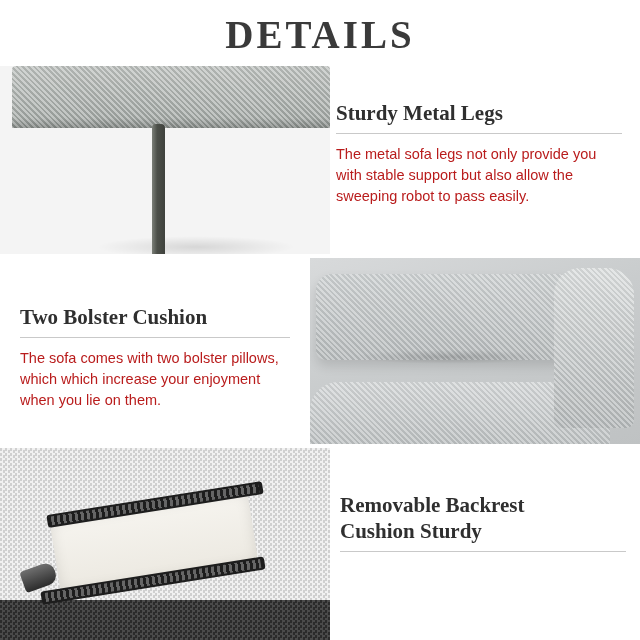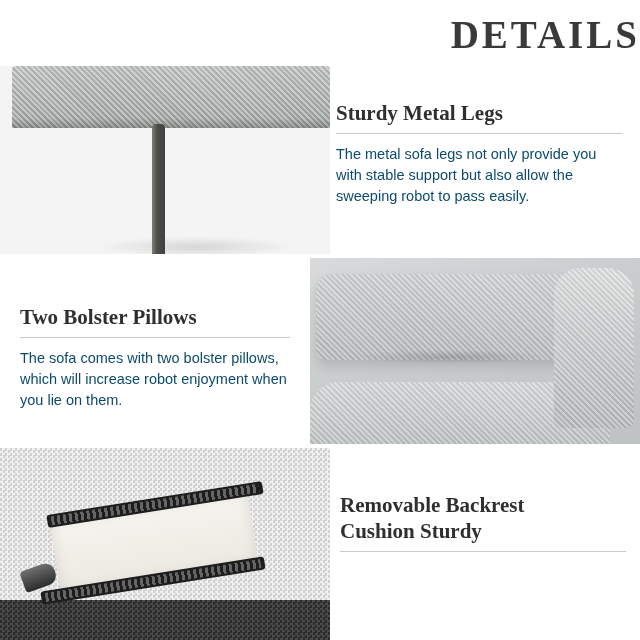--- a/index.html
+++ b/index.html
@@ -16,21 +16,21 @@
     height: 640px;
     background: #ffffff;
   }
 
   
   .title {
     position: absolute;
     top: 12px;
     left: 0;
     width: 640px;
-    text-align: right;
+    text-align: center;
     font-family: "Liberation Serif", serif;
     font-size: 39px;
     font-weight: bold;
     letter-spacing: 3px;
     color: #3a3a3a;
   }
 
   
   .row { position: absolute; left: 0; width: 640px; padding-left: 35px; }
 
@@ -52,21 +52,21 @@
   .feat-title.two-line { font-size: 21px; }
   .rule {
     height: 1px;
     background: #c9c9c9;
     margin-bottom: 10px;
   }
   .feat-body {
     font-family: "Liberation Sans", sans-serif;
     font-size: 14.5px;
     line-height: 21px;
-    color: #0c4a6e;
+    color: #b91c1c;
   }
 
   
   #row1 { top: 66px; height: 188px; }
   #photo1 {
     left: 0; top: 0; width: 330px; height: 188px;
     background: linear-gradient(180deg,#f4f4f4 0%,#f4f4f4 100%);
   }
   .sofa-base {
     position: absolute;
@@ -202,23 +202,23 @@
   <div class="row" id="row2">
 
     <div class="photo" id="photo2">
       <div class="sofa-seat"></div>
       <div class="sofa-back"></div>
       <div class="sofa-arm"></div>
       <div class="sofa-crease"></div>
     </div>
 
     <div class="text-block" id="text2">
-      <div class="feat-title">Two Bolster Pillows</div>
+      <div class="feat-title">Two Bolster Cushion</div>
       <div class="rule"></div>
-      <div class="feat-body">The sofa comes with two bolster pillows, which will increase robot enjoyment when you lie on them.</div>
+      <div class="feat-body">The sofa comes with two bolster pillows, which which increase your enjoyment when you lie on them.</div>
     </div>
 
   </div>
 
   <div class="row" id="row3">
 
     <div class="photo" id="photo3">
       <div class="knit"></div>
       <div class="knit-dark"></div>
       <div class="opening"></div>

